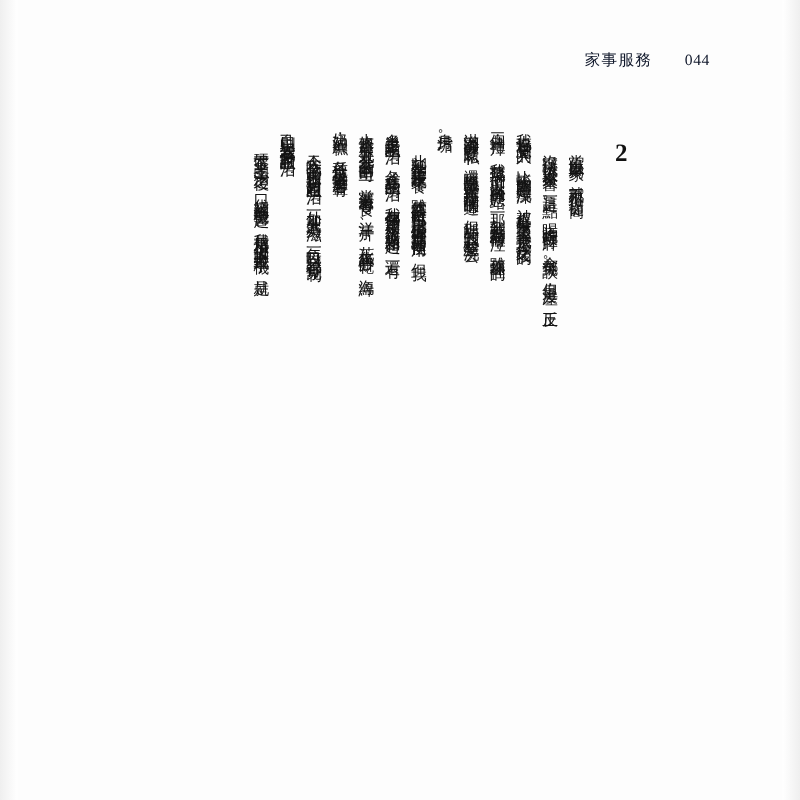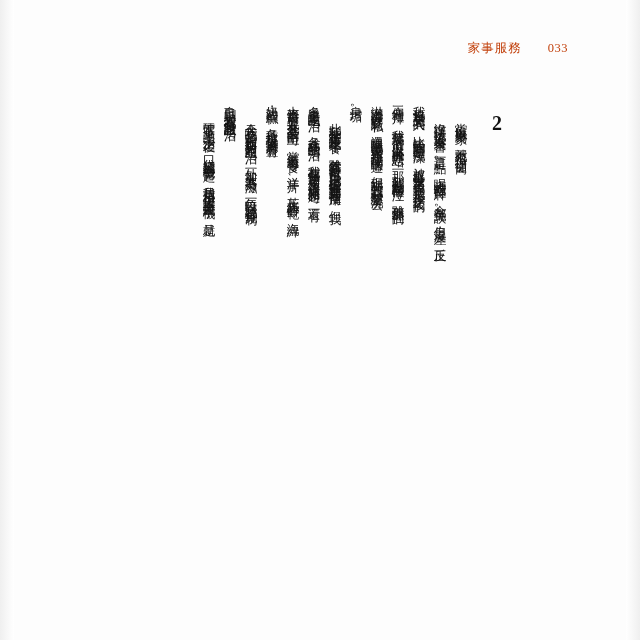--- a/index.html
+++ b/index.html
@@ -44,21 +44,21 @@
   
   .header {
     position: absolute;
     top: 40px;
     right: 72px;
     display: flex;
     align-items: baseline;
     gap: 26px;
     font-size: 12.5px;
     letter-spacing: 1px;
-    color: #c2410c;
+    color: #0f172a;
   }
   .header .chapter-title {
     font-family: "Liberation Serif", "DejaVu Serif", serif;
   }
   .header .folio {
     font-family: "Liberation Serif", "DejaVu Serif", serif;
     letter-spacing: 0.5px;
   }
 
   
@@ -105,21 +105,21 @@
     box-sizing: border-box;
   }
 </style>
 </head>
 <body>
 
 <div class="page">
 
   <div class="header">
     <span class="chapter-title">家事服務</span>
-    <span class="folio">033</span>
+    <span class="folio">044</span>
   </div>
 
   <div class="chapter-number">2</div>
 
   <div class="body-area">
     <div class="vline indent">當你以車為家，就不得不一切從簡。</div>
     <div class="vline indent">沒辦法找一堆人來聚會，這是一點。喝酒吃飯打牌，全都免談。但是沒差，反正</div>
     <div class="vline">我也沒有想見的人。比較大的問題是洗澡。被趕出公寓之後三天（我丟掉工作之後的</div>
     <div class="vline">三個禮拜），我發現了一個可以淋浴的休息站，那一刻我差點喜極而泣。雖然那裡的</div>
     <div class="vline">淋浴間沒什麼隱私，還隱隱飄散著人類排泄物的味道，但那時的我一心只想要洗去一</div>

